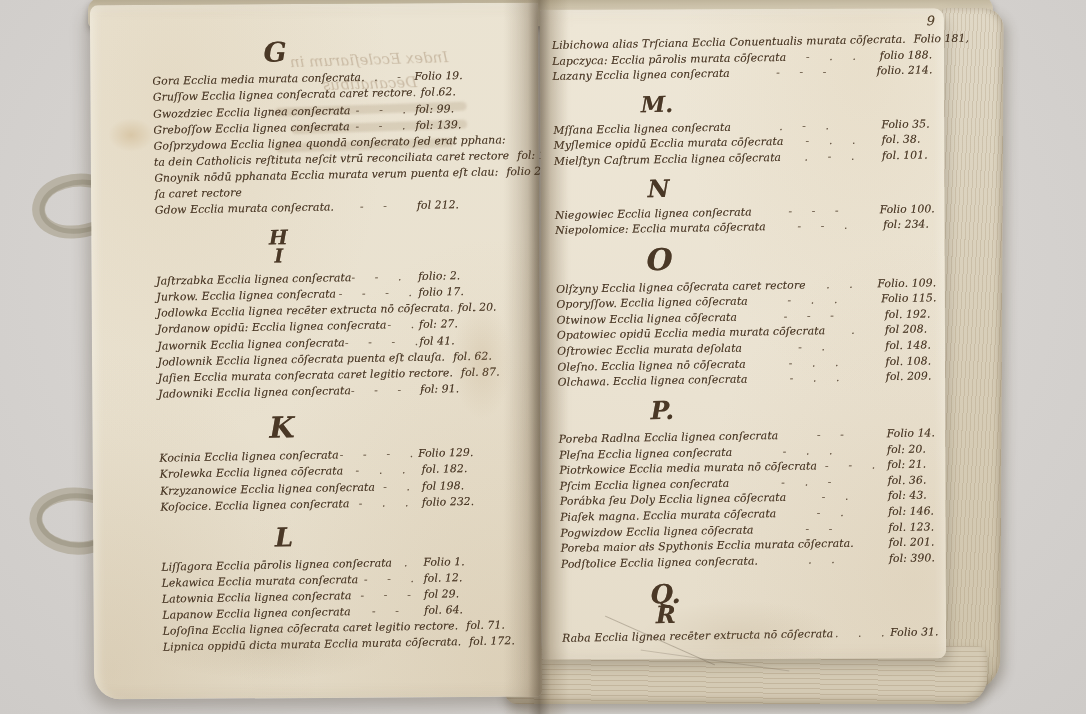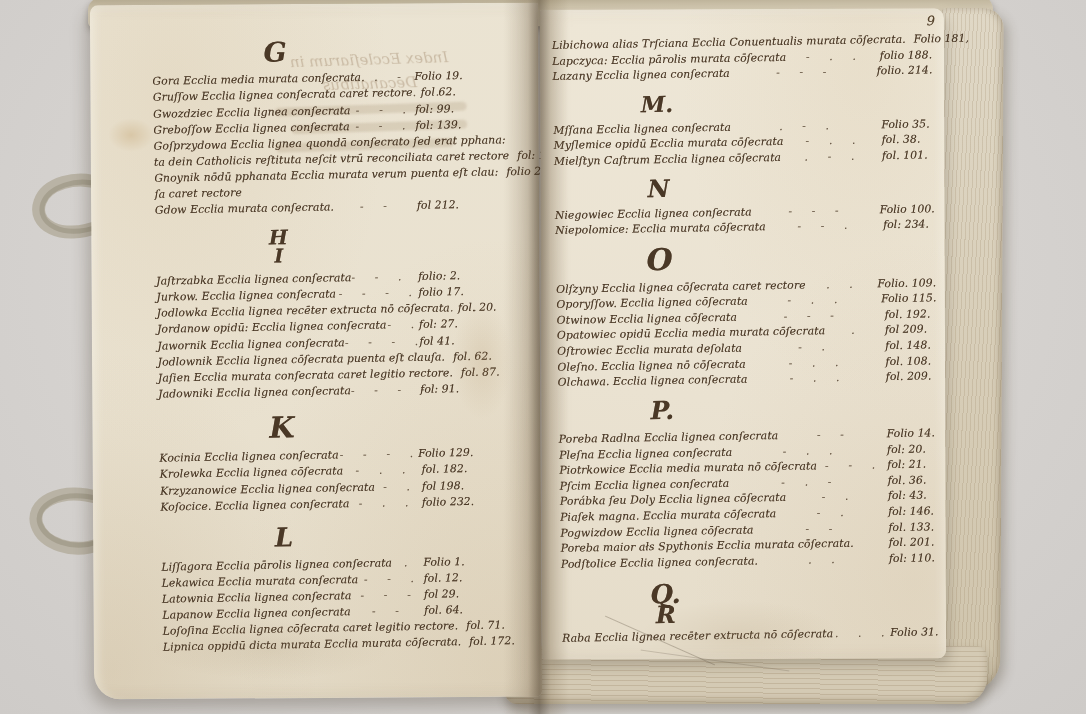--- a/index.html
+++ b/index.html
@@ -369,21 +369,21 @@
           <span class="f">Folio 115.</span>
         </div>
         <div class="entry">
           <span class="t">Otwinow Ecclia lignea cōſecrata</span>
           <span class="s">- - -</span>
           <span class="f">fol. 192.</span>
         </div>
         <div class="entry">
           <span class="t">Opatowiec opidū Ecclia media murata cōſecrata</span>
           <span class="s">.</span>
-          <span class="f">fol 209.</span>
+          <span class="f">fol 208.</span>
         </div>
         <div class="entry">
           <span class="t">Oſtrowiec Ecclia murata deſolata</span>
           <span class="s">- .</span>
           <span class="f">fol. 148.</span>
         </div>
         <div class="entry">
           <span class="t">Oleſno. Ecclia lignea nō cōſecrata</span>
           <span class="s">- . .</span>
           <span class="f">fol. 108.</span>
@@ -420,31 +420,31 @@
           <span class="f">fol: 43.</span>
         </div>
         <div class="entry">
           <span class="t">Piaſek magna. Ecclia murata cōſecrata</span>
           <span class="s">- .</span>
           <span class="f">fol: 146.</span>
         </div>
         <div class="entry">
           <span class="t">Pogwizdow Ecclia lignea cōſecrata</span>
           <span class="s">- -</span>
-          <span class="f">fol. 133.</span>
+          <span class="f">fol. 123.</span>
         </div>
         <div class="entry">
           <span class="t">Poreba maior ałs Spythonis Ecclia murata cōſecrata.</span>
           <span class="s"></span>
           <span class="f">fol. 201.</span>
         </div>
         <div class="entry">
           <span class="t">Podſtolice Ecclia lignea conſecrata.</span>
           <span class="s">. .</span>
-          <span class="f">fol: 110.</span>
+          <span class="f">fol: 390.</span>
         </div>
         <div class="sec-letter" data-letter="Q.">Q.</div>
         <div class="sec-letter" data-letter="R">R</div>
         <div class="entry">
           <span class="t">Raba Ecclia lignea recēter extructa nō cōſecrata</span>
           <span class="s">. . .</span>
           <span class="f">Folio 31.</span>
         </div>
       </div>
   </div>

